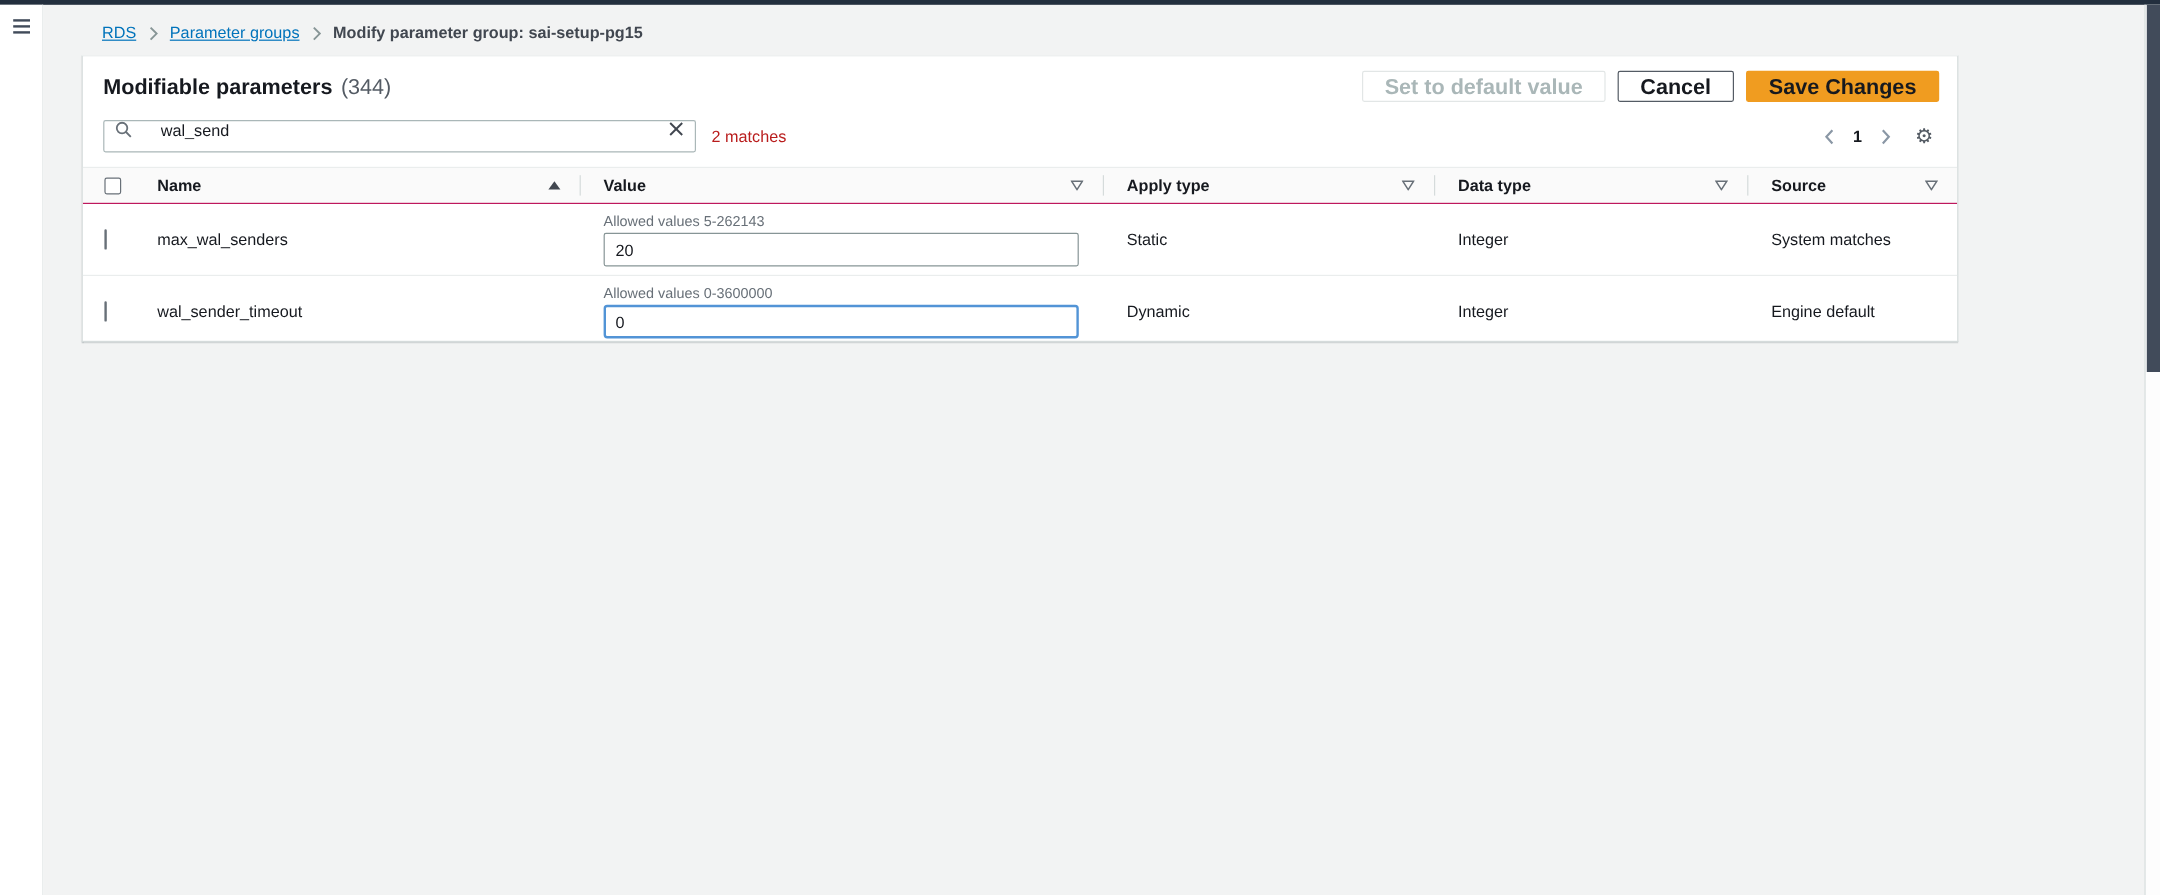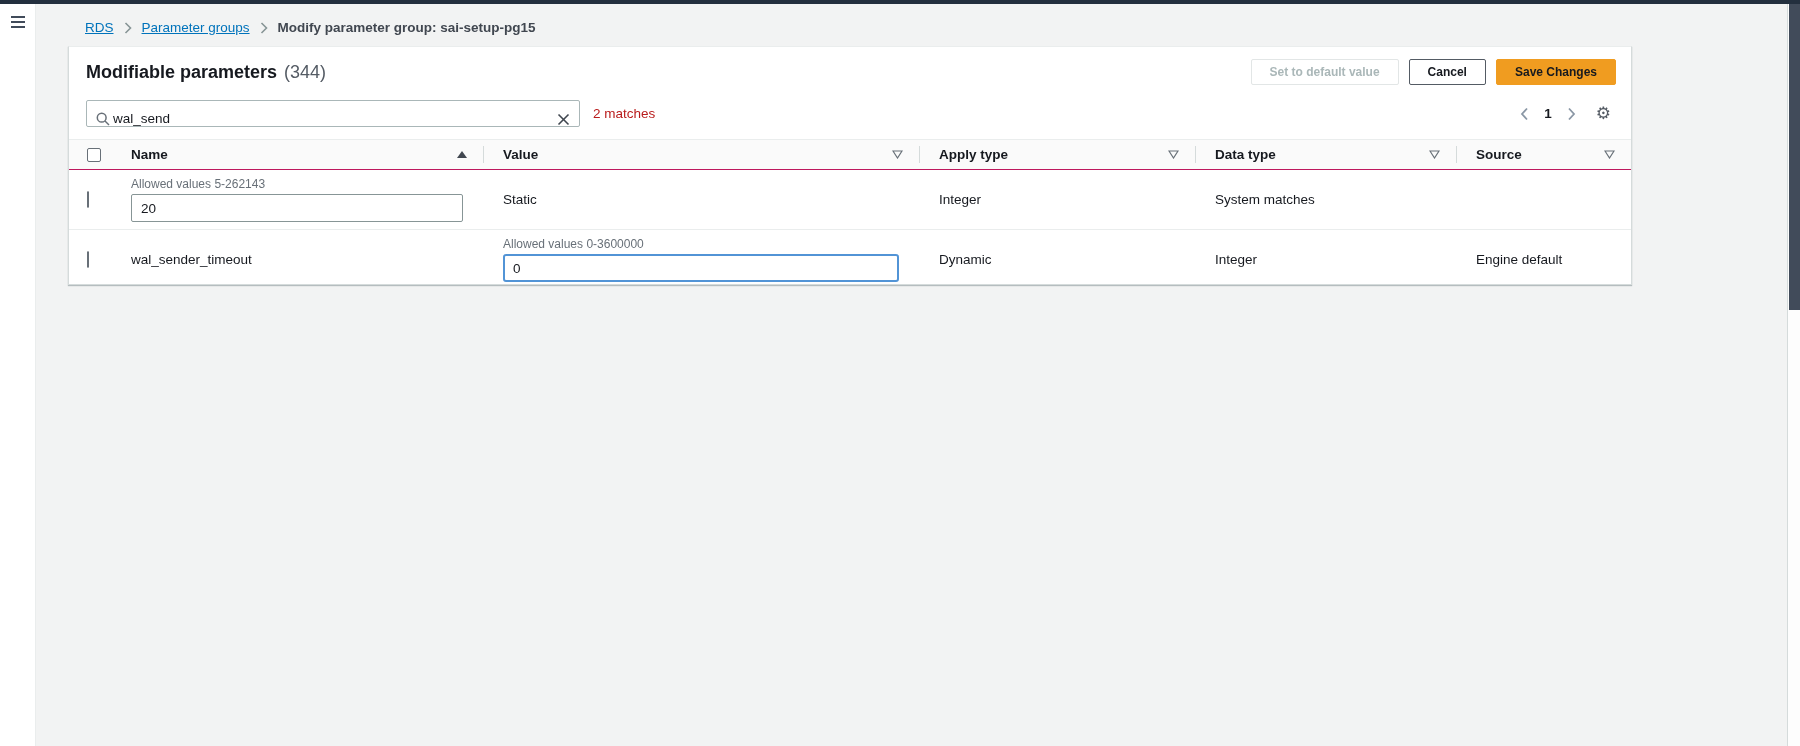--- a/index.html
+++ b/index.html
@@ -45,33 +45,33 @@
   .card-header {
     display: flex; align-items: center;
     padding: 12px 15px 8px 17px; height: 46px;
   }
   .page-title { font-size: 18px; font-weight: 700; color: #16191f; }
   .page-count { font-size: 18px; font-weight: 400; color: #545b64; margin-left: 7px; }
   .actions { margin-left: auto; display: flex; gap: 10px; }
   .btn {
     height: 26px; padding: 0 18px; border-radius: 2px;
     display: inline-flex; align-items: center;
-    font-size: 12px; font-weight: 700; cursor: pointer; background: #fff;
+    font-size: 18px; font-weight: 700; cursor: pointer; background: #fff;
     white-space: nowrap;
   }
   .btn-disabled { color: #aab7b8; border: 1px solid #e2e6e6; cursor: default; }
   .btn-normal   { color: #16191f; border: 1px solid #545b64; }
   .btn-primary  { color: #16191f; background: #f09c20; border: 1px solid #f09c20; }
 
   
   .toolbar-row { display: flex; align-items: center; padding: 7px 17px 12px 17px; }
   .search-box {
     width: 494px; height: 27px; background: #fff;
     border: 1px solid #aab7b8; border-radius: 2px;
-    display: flex; align-items: flex-end; gap: 3px; padding: 0 9px;
+    display: flex; align-items: flex-start; gap: 24px; padding: 0 9px;
   }
   .search-input { flex: 1; border: none; outline: none; font-size: 13.5px; color: #16191f; background: transparent; font-family: inherit; }
   .clear-btn { display: inline-flex; cursor: pointer; }
   .matches { margin-left: 13px; font-size: 13.5px; color: #b91c1c; }
   .pager { margin-left: auto; display: flex; align-items: center; gap: 15px; padding-right: 3px; }
   .pg-chevron { display: inline-flex; cursor: pointer; }
   .pg-num { font-size: 13.5px; font-weight: 700; color: #16191f; }
   .gear { font-size: 17px; color: #545b64; cursor: pointer; margin-left: 5px; line-height: 1; }
 
   
@@ -231,20 +231,21 @@
               <path d="M1 1 L10 1 L5.5 8 Z" fill="none" stroke="#687078" stroke-width="1.2"></path>
             </svg>
         </span>
       </div>
     </div>
 
     <div class="trow">
       <div class="cell cell-check">
         <span class="checkbox"></span>
       </div>
+      <div class="cell">max_wal_senders</div>
       <div class="cell value-cell">
         <span class="allowed">Allowed values 5-262143</span>
         <input class="param-input" type="text" value="20" style="">
       </div>
       <div class="cell">Static</div>
       <div class="cell">Integer</div>
       <div class="cell">System matches</div>
     </div>
 
     <div class="trow">

